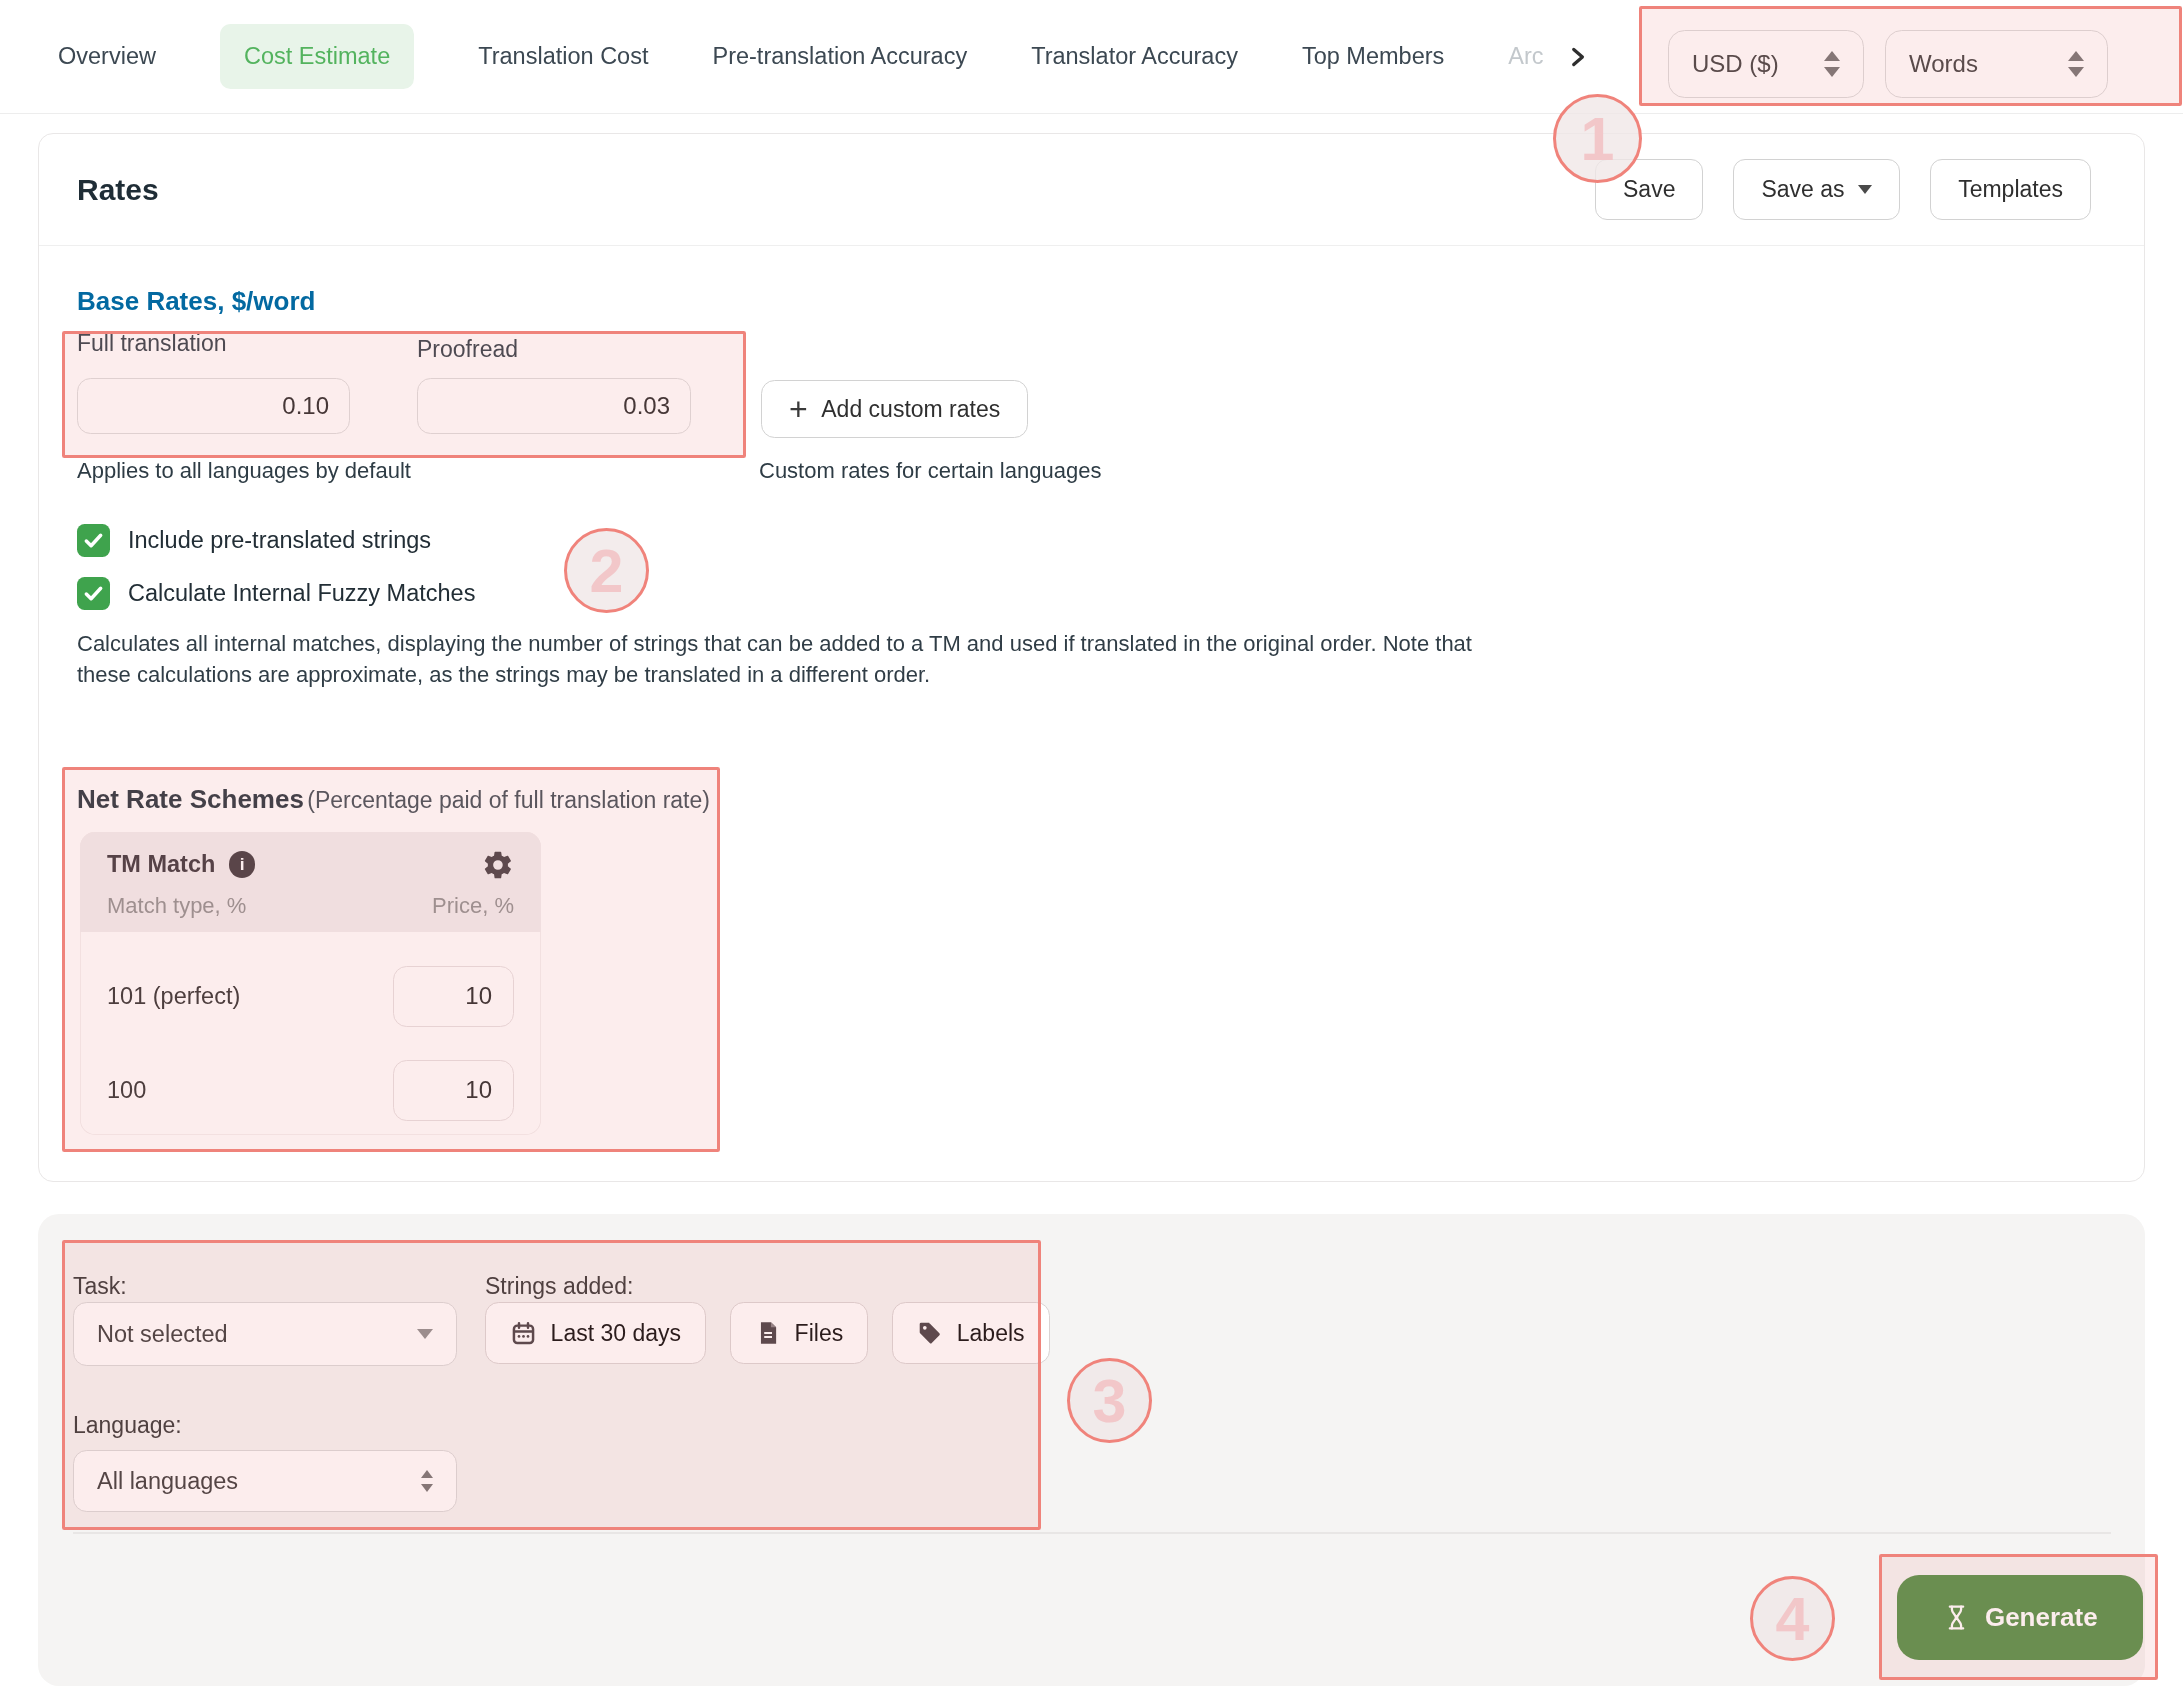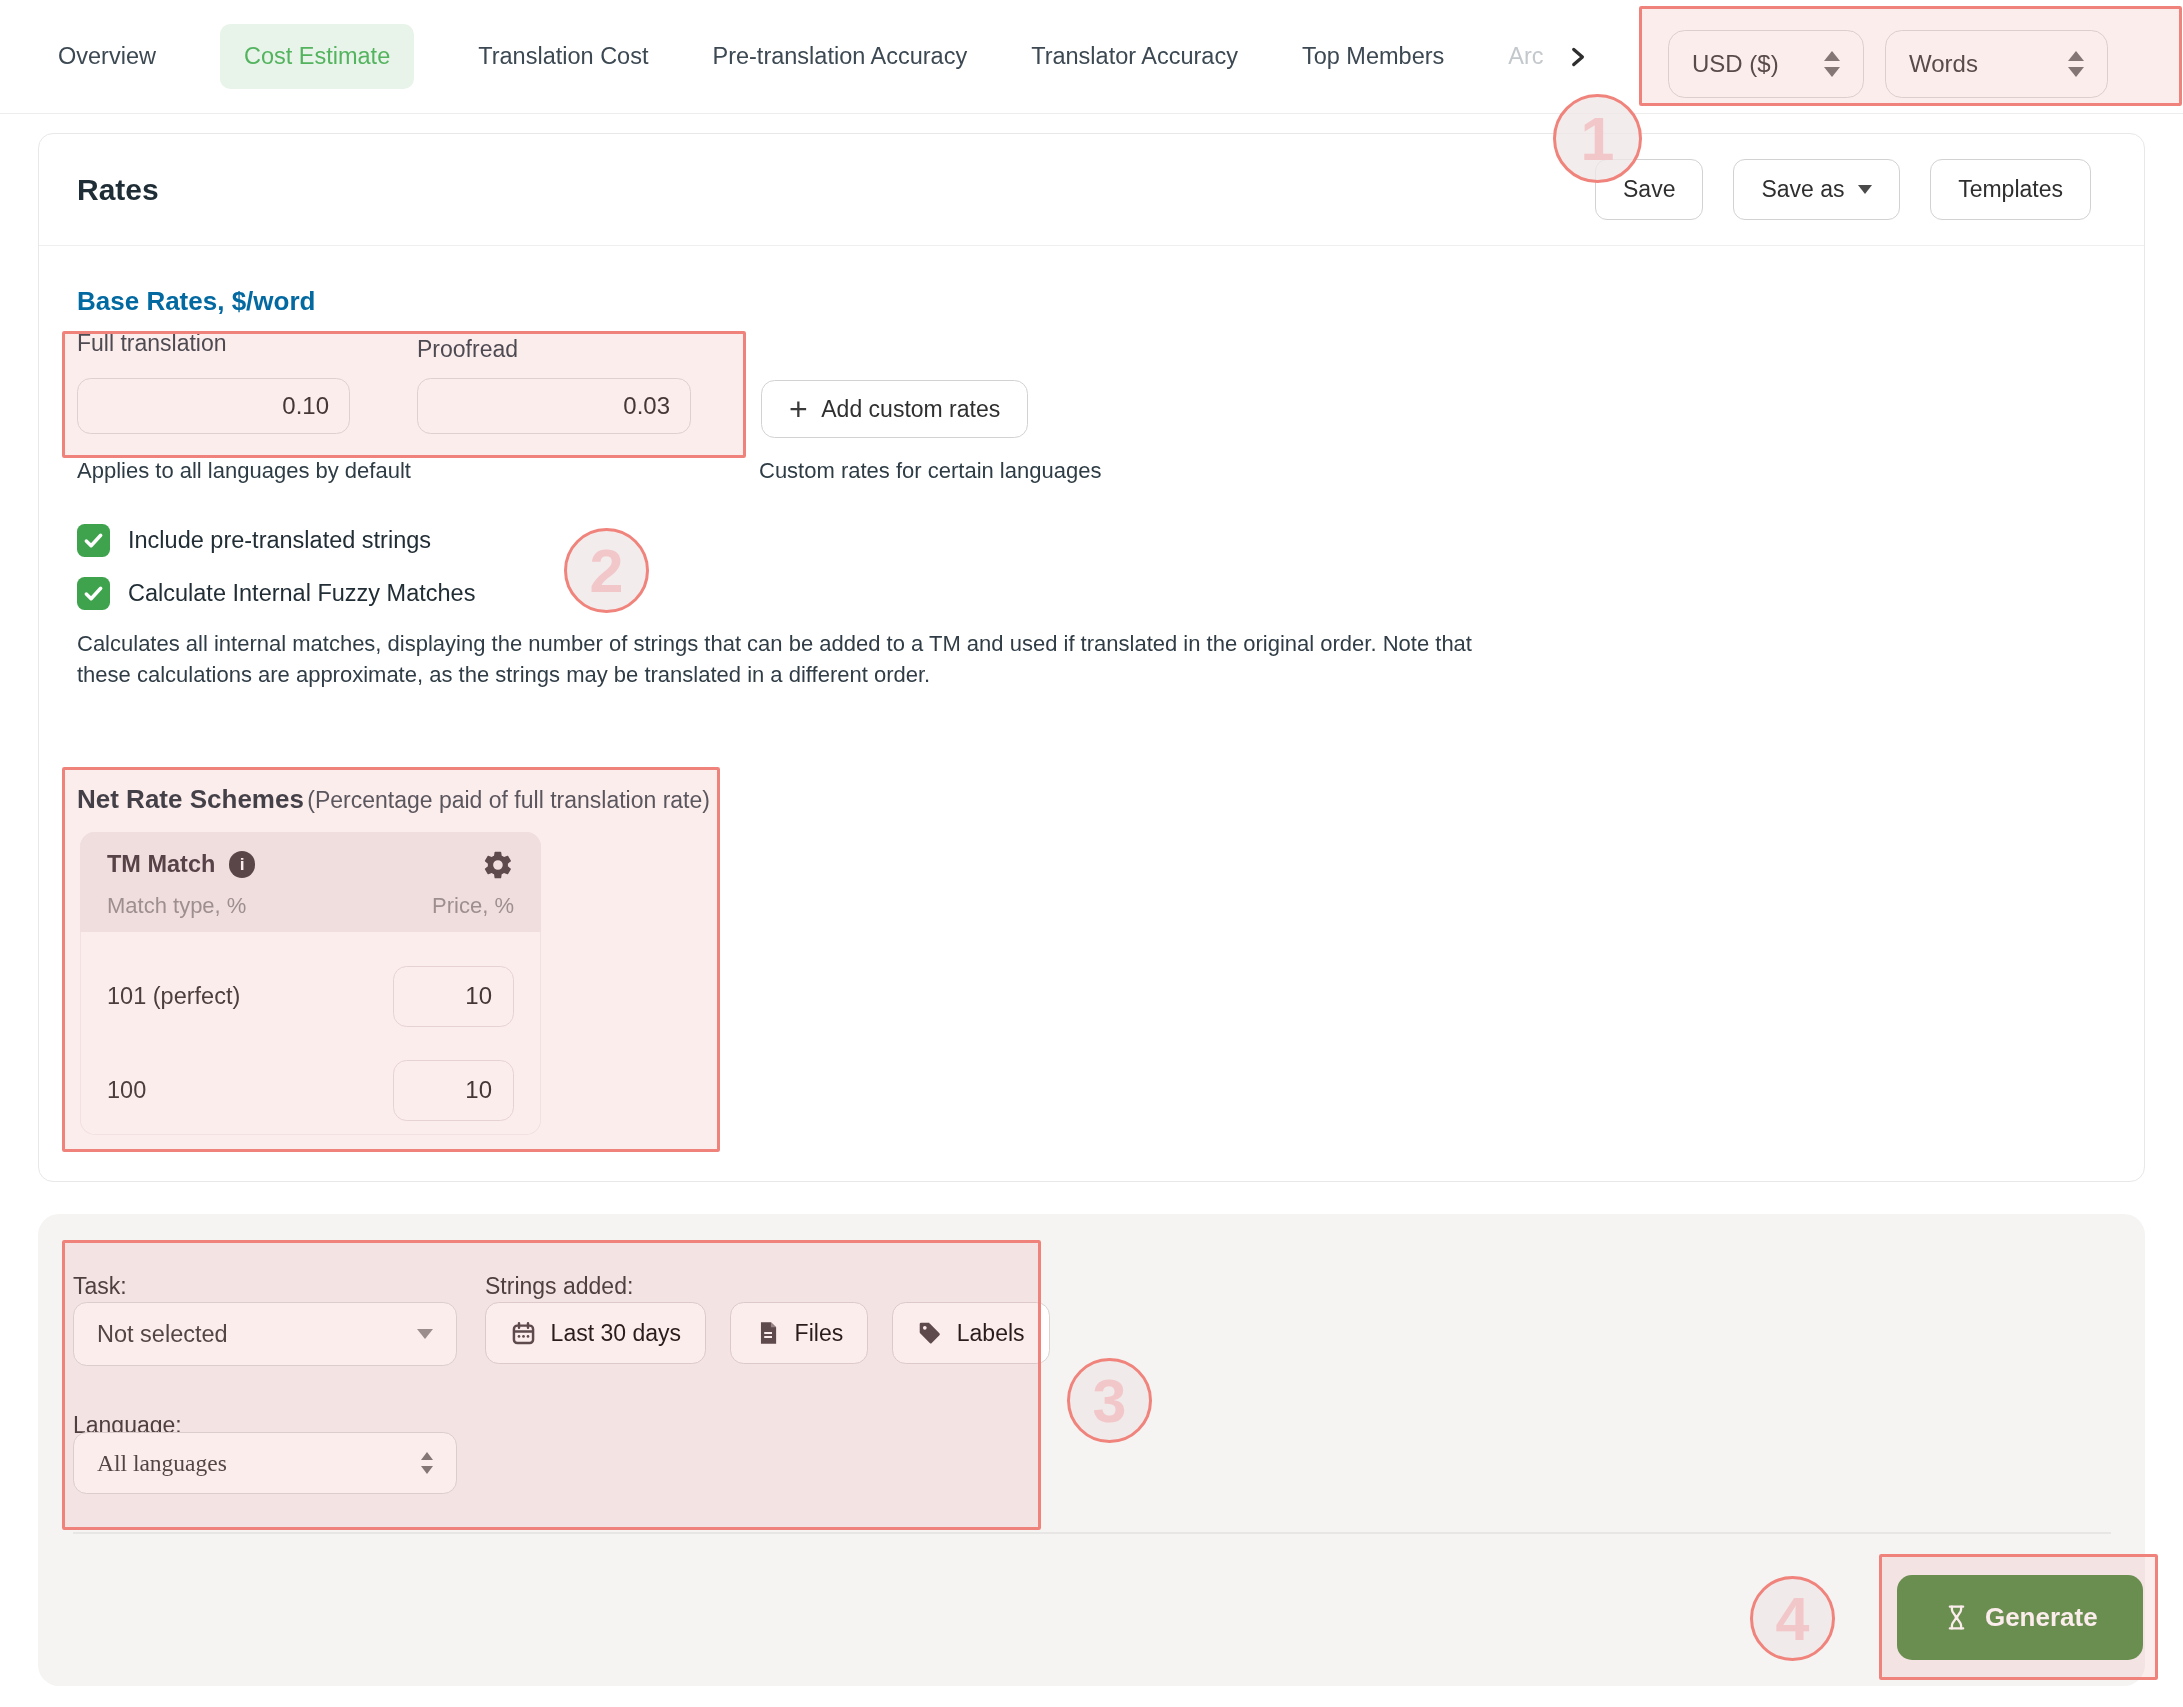--- a/index.html
+++ b/index.html
@@ -70,21 +70,21 @@
          border-radius:21px;}
   .panel-label{position:absolute;font-size:23px;color:#2c2c2c;margin-top:12px;}
   .select{position:absolute;background:#fff;border:1.5px solid #d8d8d8;border-radius:13.6px;
           display:flex;align-items:center;justify-content:space-between;padding:0 23px;
           font-size:23.5px;color:#333;box-sizing:border-box;cursor:pointer;}
   .filters{position:absolute;left:447px;top:88px;display:flex;gap:24px;}
   .fbtn{height:62px;padding:0 24px;border:1.5px solid #d9d3d3;border-radius:13.6px;background:#fff;
         font-size:23px;color:#000000;display:inline-flex;align-items:center;gap:13.6px;cursor:pointer;}
   .divider{position:absolute;left:35px;top:318px;width:2038px;height:1.5px;background:#e8e6e5;}
   .generate{position:absolute;left:1859px;top:361px;width:246px;height:85px;background:#4e8b40;
-            border:none;border-radius:15px;color:#fff;font-size:26px;font-weight:bold;
+            border:none;border-radius:22px;color:#fff;font-size:26px;font-weight:bold;
             display:flex;align-items:center;justify-content:center;gap:13.6px;cursor:pointer;
             font-family:"Liberation Sans",sans-serif;}
   
   .ann{position:absolute;left:0;top:0;width:2183px;height:1707px;pointer-events:none;z-index:50;}
   .ann-box{position:absolute;border:3.8px solid #ef837b;background:rgba(238,154,154,0.18);
            border-radius:2.3px;box-sizing:border-box;}
   .ann-circle{position:absolute;border:3px solid #f0837b;border-radius:50%;
               background:rgba(240,231,231,0.78);display:flex;align-items:center;justify-content:center;
               font-size:61px;font-weight:bold;color:#f2c7c9;box-sizing:border-box;}
   svg{display:block;}
@@ -244,21 +244,21 @@
     <button class="fbtn">
       <svg width="26" height="26" viewBox="0 0 24 24">
         <path fill="#3f383c" d="M11.3 2.5H3.8a1.3 1.3 0 0 0-1.3 1.3v7.5c0 .35.14.68.38.92l8.9 8.9a1.3 1.3 0 0 0 1.84 0l7.06-7.06a1.3 1.3 0 0 0 0-1.84l-8.9-8.9a1.3 1.3 0 0 0-.48-.32z"></path>
         <circle cx="7.2" cy="7.2" r="1.7" fill="#fff"></circle>
       </svg>
       <span>Labels</span>
     </button>
   </div>
 
   <div class="panel-label" style="left:35px;top:186px;">Language:</div>
-  <div class="select" style="left:35px;top:218px;width:384px;height:62px;font-family:Liberation Serif, serif;">
+  <div class="select" style="left:35px;top:236px;width:384px;height:62px;">
     <span>All languages</span>
     <span class="caret-ud small">
         <i class="up"></i>
         <i class="down"></i>
       </span>
   </div>
 
   <div class="divider"></div>
 
   <button class="generate">

